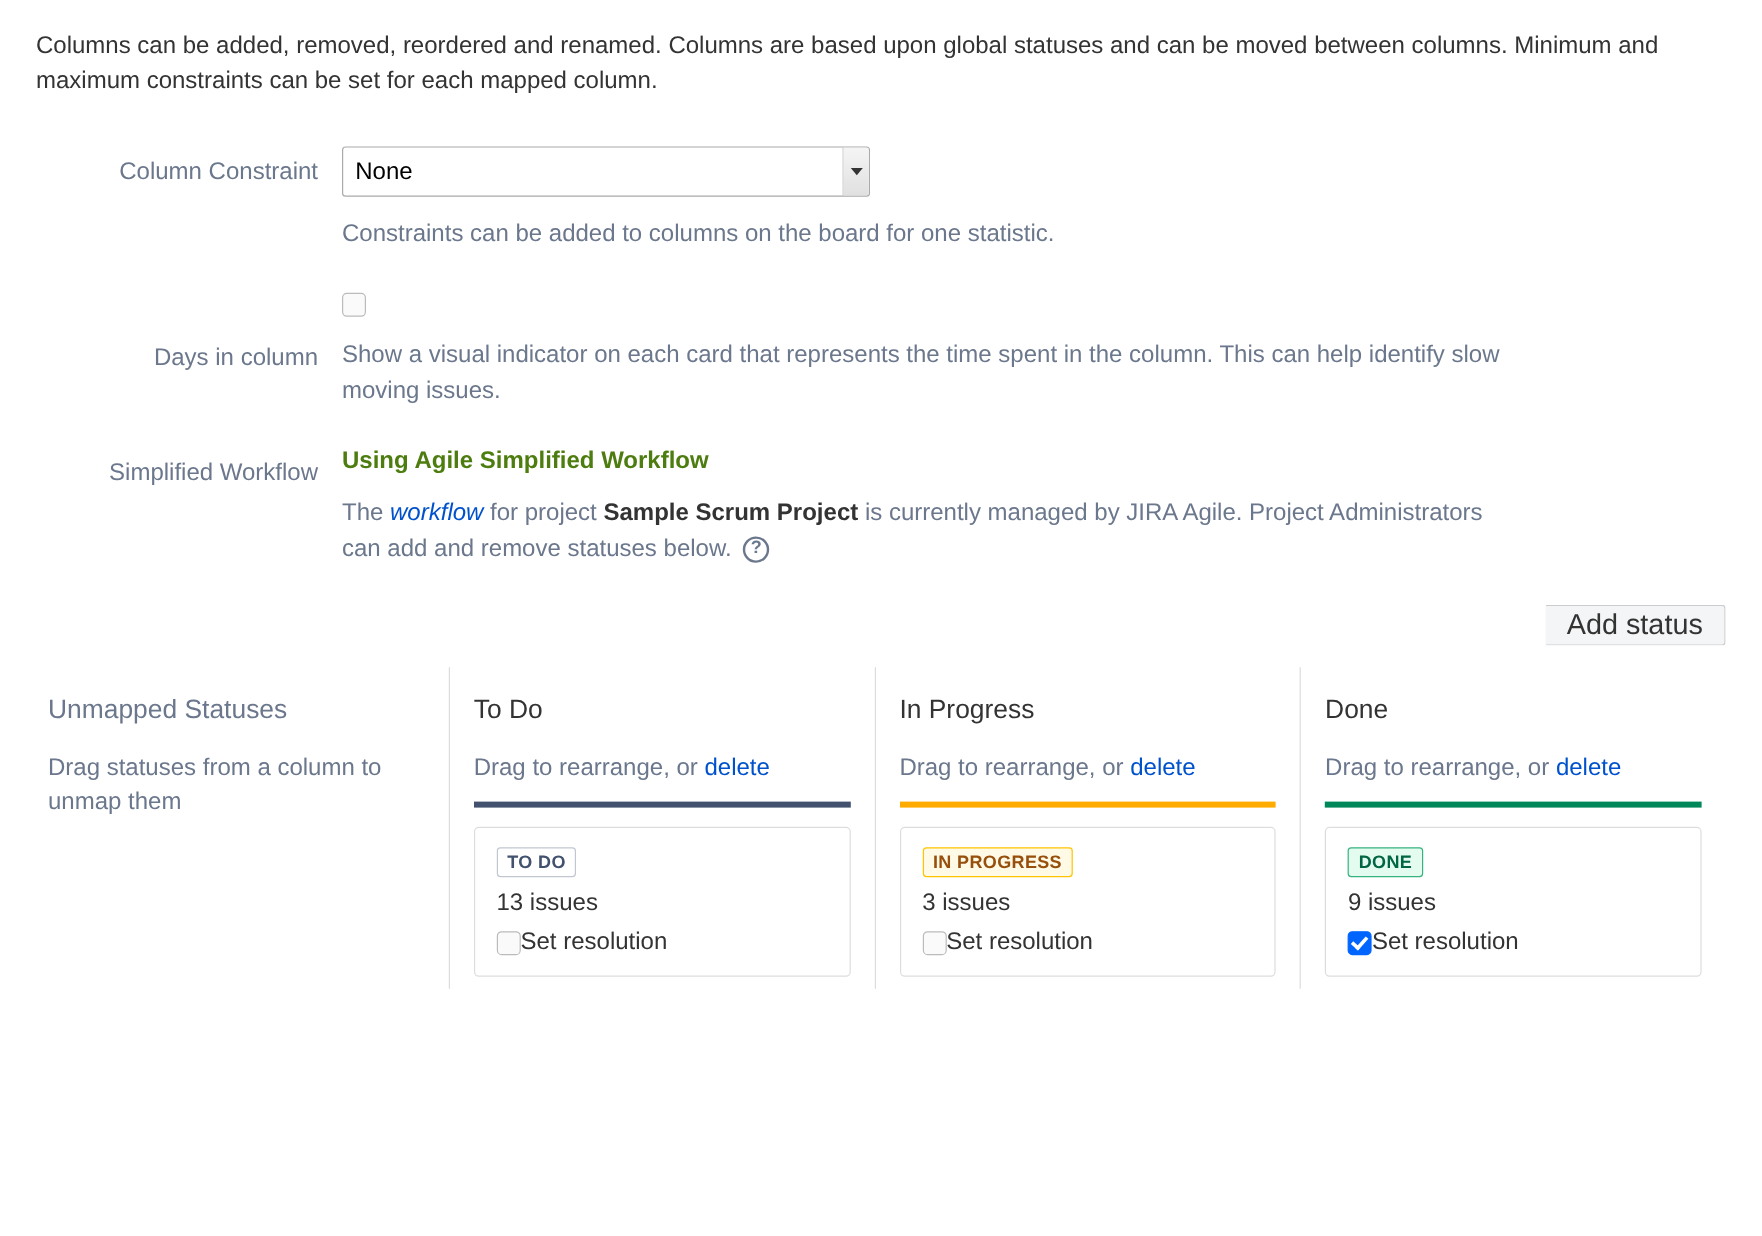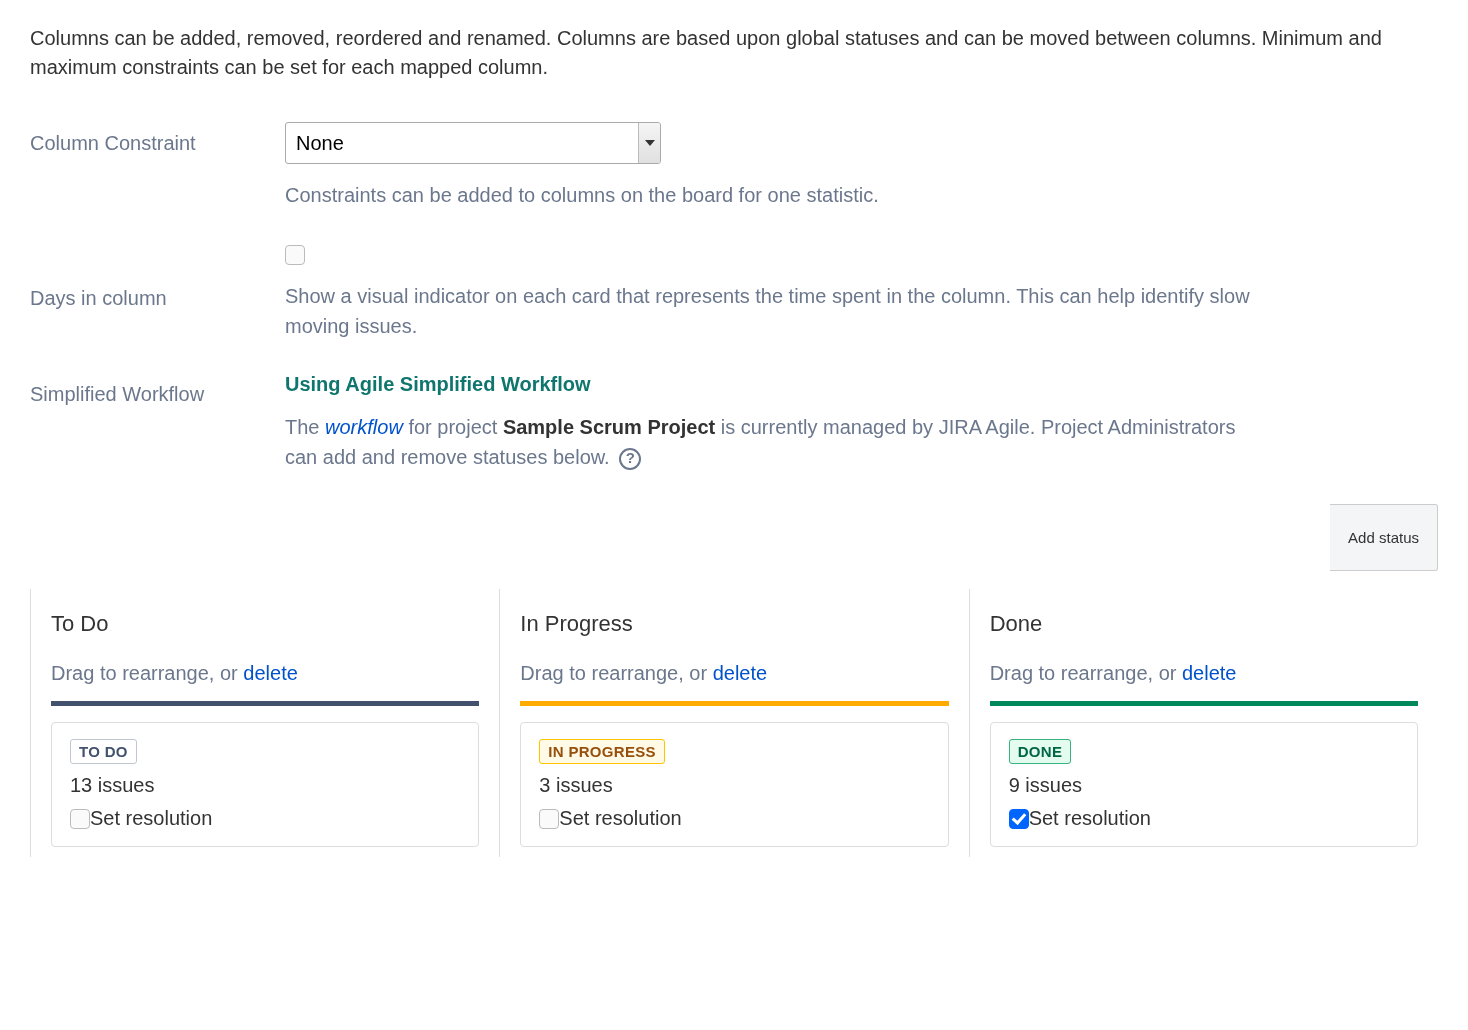--- a/index.html
+++ b/index.html
@@ -16,37 +16,38 @@
       line-height: 1.45;
       margin-bottom: 40px;
     }
     .form-row {
       display: flex;
       align-items: flex-start;
       margin-bottom: 32px;
     }
     .form-label {
       width: 255px;
+      text-align: right;
       color: #6b778c;
       padding-right: 20px;
       padding-top: 8px;
       flex-shrink: 0;
     }
     .form-label.top-align { padding-top: 10px; }
     .form-label.checkbox-align { padding-top: 0px; margin-top: 45px; }
     .form-content {
       flex: 1;
       max-width: 980px;
     }
     .select-wrap {
       position: relative;
       display: inline-block;
     }
     select {
-      width: 376px;
+      width: 440px;
       height: 42px;
       font-size: 20px;
       padding: 4px 10px;
       border: 1px solid #aaa;
       border-radius: 3px;
       background: #fff;
       appearance: none;
       -webkit-appearance: none;
     }
     .select-arrow {
@@ -95,21 +96,21 @@
       left: 5px;
       top: 1px;
       width: 5px;
       height: 10px;
       border: solid #fff;
       border-width: 0 3px 3px 0;
       transform: rotate(42deg);
     }
     .workflow-title {
       font-weight: 700;
-      color: #0f766e;
+      color: #4d7c0f;
       margin-bottom: 16px;
     }
     .workflow-desc {
       color: #6b778c;
       line-height: 1.5;
     }
     .workflow-desc a {
       color: #0052cc;
       text-decoration: none;
       font-style: italic;
@@ -132,22 +133,22 @@
     }
     .actions {
       display: flex;
       justify-content: flex-end;
       margin-bottom: 18px;
       gap: 0;
     }
     .btn {
       background: #f4f5f7;
       border: 1px solid #ccc;
-      padding: 24px 18px;
-      font-size: 15px;
+      padding: 2px 18px;
+      font-size: 24px;
       color: #333;
       cursor: pointer;
     }
     .btn:first-child { border-radius: 3px 0 0 3px; }
     .btn:last-child { border-radius: 0 3px 3px 0; border-left: none; }
     .columns {
       display: flex;
     }
     .col {
       flex: 1;
@@ -242,20 +243,24 @@
       <span>The </span><a href="#">workflow</a><span> for project </span><b>Sample Scrum Project</b><span> is currently managed by JIRA Agile. Project Administrators can add and remove statuses below. </span><span class="help-icon">?</span>
     </div>
   </div>
 </div>
 
 <div class="actions">
   <button class="btn">Add status</button>
 </div>
 
 <div class="columns">
+  <div class="col unmapped">
+    <div class="col-title muted">Unmapped Statuses</div>
+    <div class="col-sub">Drag statuses from a column to unmap them</div>
+  </div>
 
   <div class="col mapped">
     <div class="col-title">To Do</div>
     <div class="col-sub">
       <span>Drag to rearrange, or </span><a href="#">delete</a>
     </div>
     <div class="col-bar bar-blue"></div>
     <div class="status-card">
       <span class="lozenge loz-todo">TO DO</span>
       <div class="issue-count">13 issues</div>

